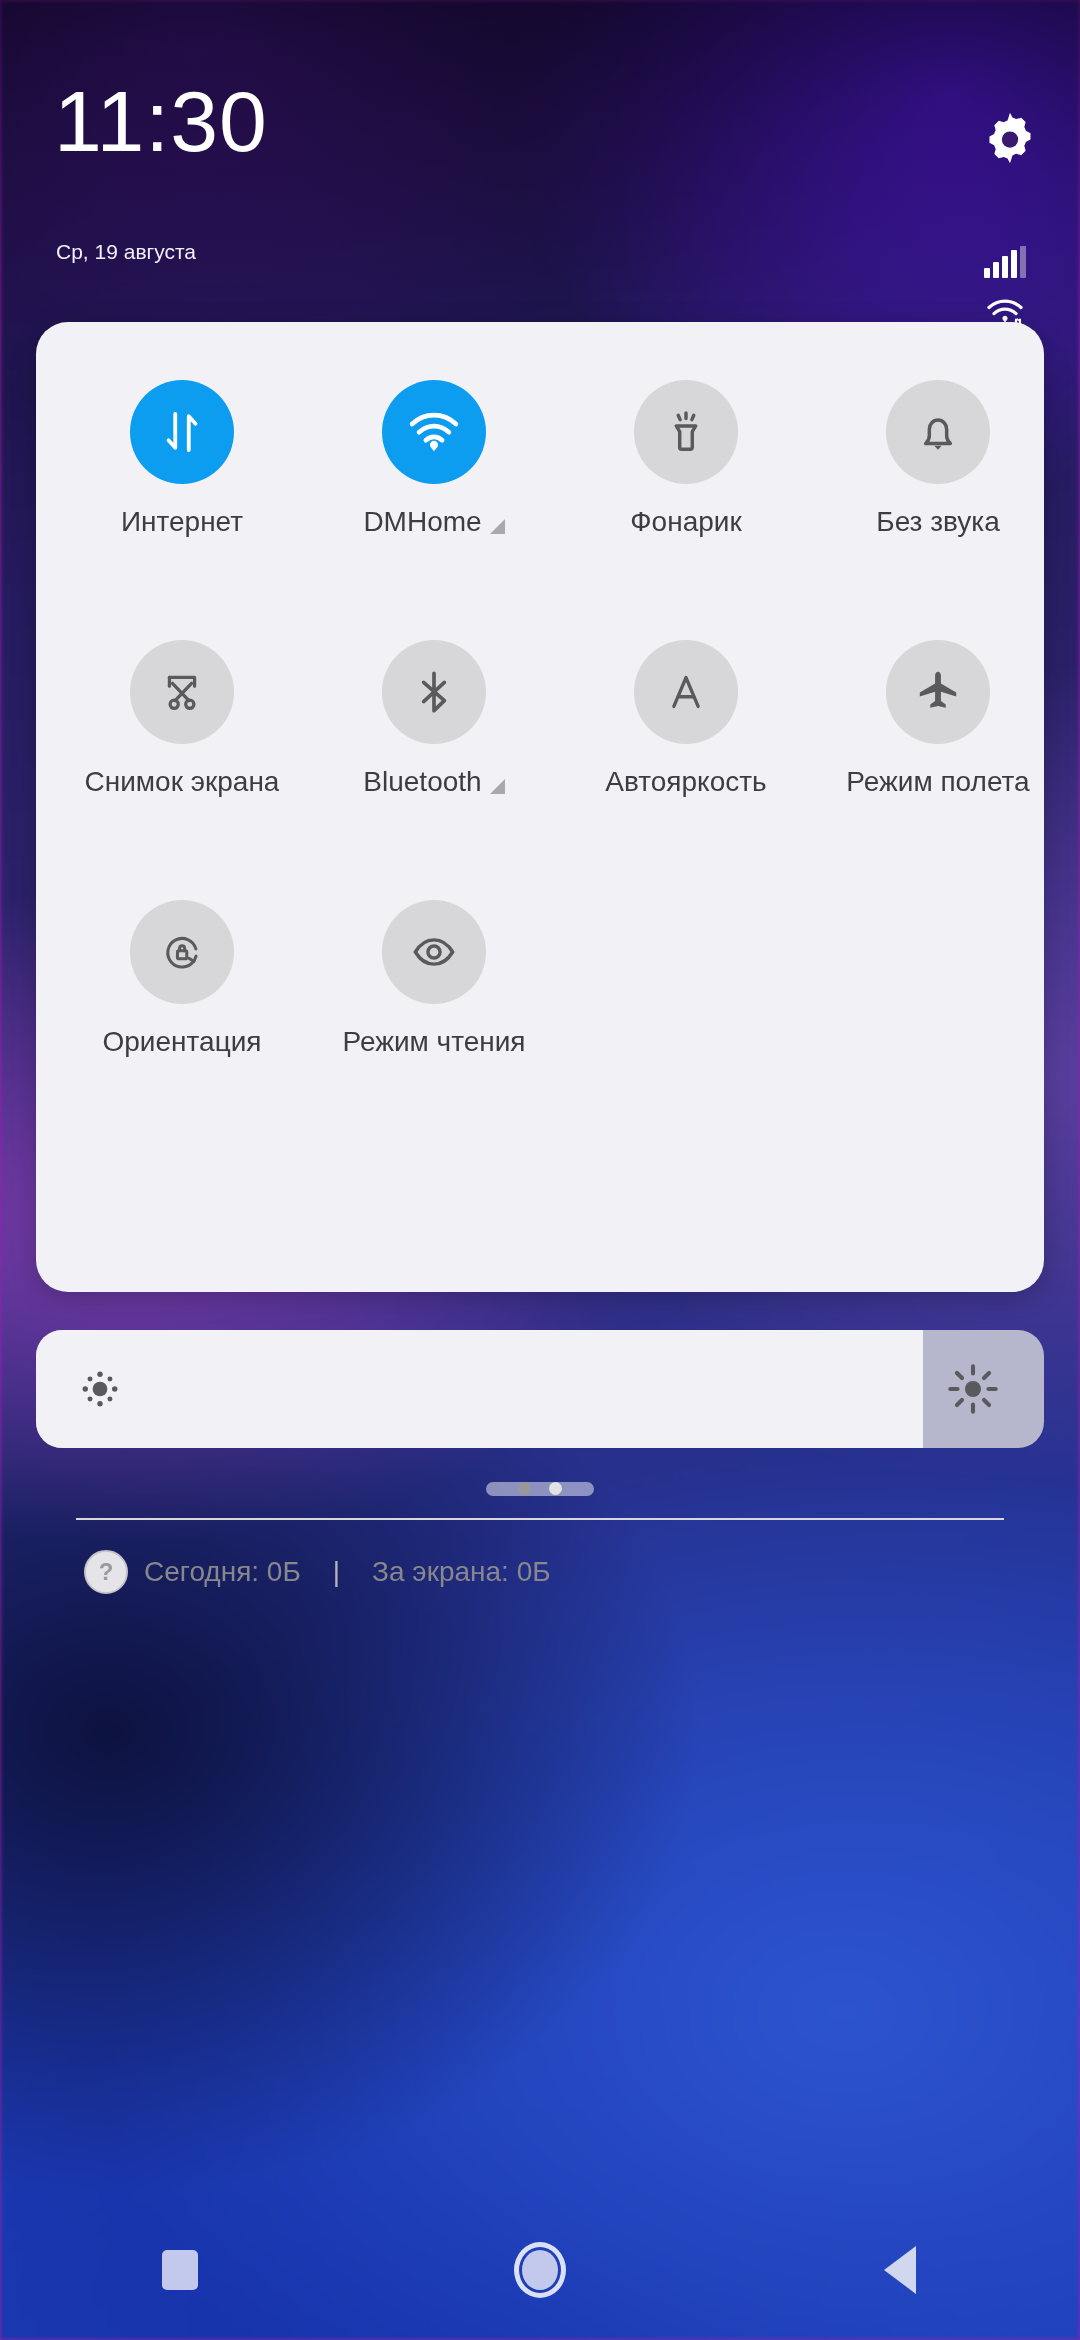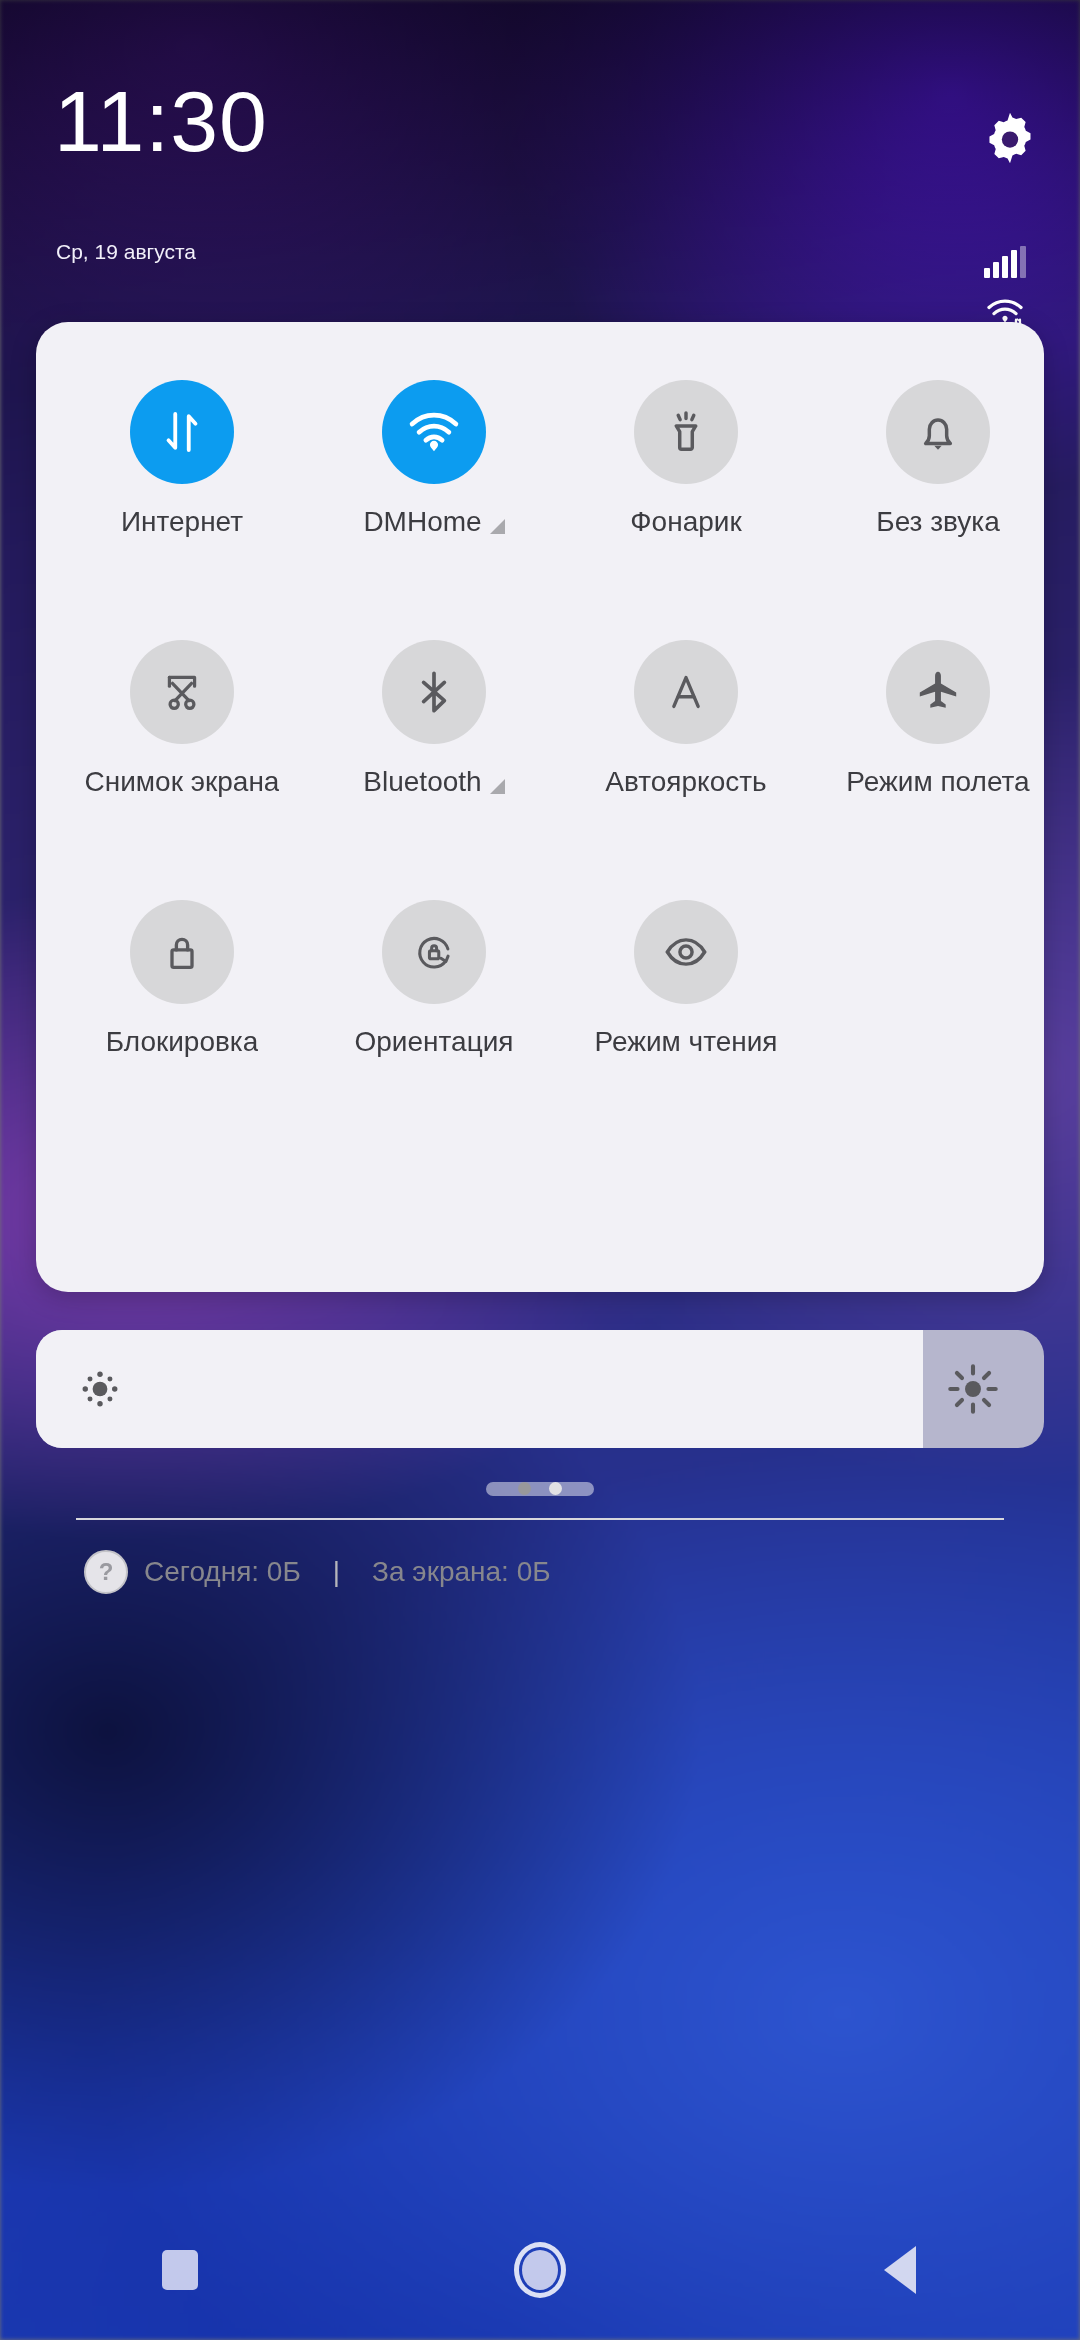--- a/index.html
+++ b/index.html
@@ -9,21 +9,21 @@
   }
   body {
     font-family: "Liberation Sans", sans-serif;
   }
 
   #screen {
     position: relative;
     width: 1080px;
     height: 2340px;
     overflow: hidden;
-    background-color: #737373;
+    background-color: #a21caf;
   }
 
   
   .wallpaper {
     position: absolute;
     inset: 0;
     background-color: #241a5c;
     background-image:
       radial-gradient(ellipse 700px 520px at 18% 2%, #3a1570 0%, rgba(58,21,112,0) 70%),
       radial-gradient(ellipse 620px 560px at 88% 4%, #4b17c4 0%, rgba(75,23,196,0) 72%),
@@ -468,31 +468,20 @@
         <div class="tile-circle">
           <svg width="52" height="52" viewBox="0 0 24 24" fill="#5a5a5e">
             <path d="M12 2.6c.8 0 1.35.85 1.35 1.9v3.6l7.05 4.1v1.9l-7.05-2.2v4.3l2.2 1.6v1.5L12 18.5l-3.55.8v-1.5l2.2-1.6v-4.3L3.6 14.1v-1.9l7.05-4.1V4.5c0-1.05.55-1.9 1.35-1.9z"></path>
           </svg>
         </div>
         <div class="tile-label-row">
           <span class="tile-label">Режим полета</span>
         </div>
       </div>
 
-      <div class="tile">
-        <div class="tile-circle">
-          <svg width="50" height="50" viewBox="0 0 24 24" fill="none" stroke="#5a5a5e" stroke-width="1.6" stroke-linecap="round" stroke-linejoin="round">
-            <rect x="7.2" y="11.0" width="9.6" height="8.4" rx="0.8"></rect>
-            <path d="M9.3 11.0V8.6a2.7 2.7 0 0 1 5.4 0v2.4"></path>
-          </svg>
-        </div>
-        <div class="tile-label-row">
-          <span class="tile-label">Блокировка</span>
-        </div>
-      </div>
 
 
       <div class="tile">
         <div class="tile-circle">
           <svg width="52" height="52" viewBox="0 0 24 24" fill="none" stroke="#5a5a5e" stroke-width="1.4" stroke-linecap="round" stroke-linejoin="round">
             <path d="M18.4 10.6a6.6 6.6 0 1 0-1.0 5.6"></path>
             <path d="M15.2 14.9l2.3 1.5 1.0-2.5" fill="none"></path>
             <rect x="9.9" y="11.4" width="4.3" height="3.7" rx="0.6"></rect>
             <path d="M10.9 11.4v-1.1a1.15 1.15 0 0 1 2.3 0v1.1"></path>
           </svg>

